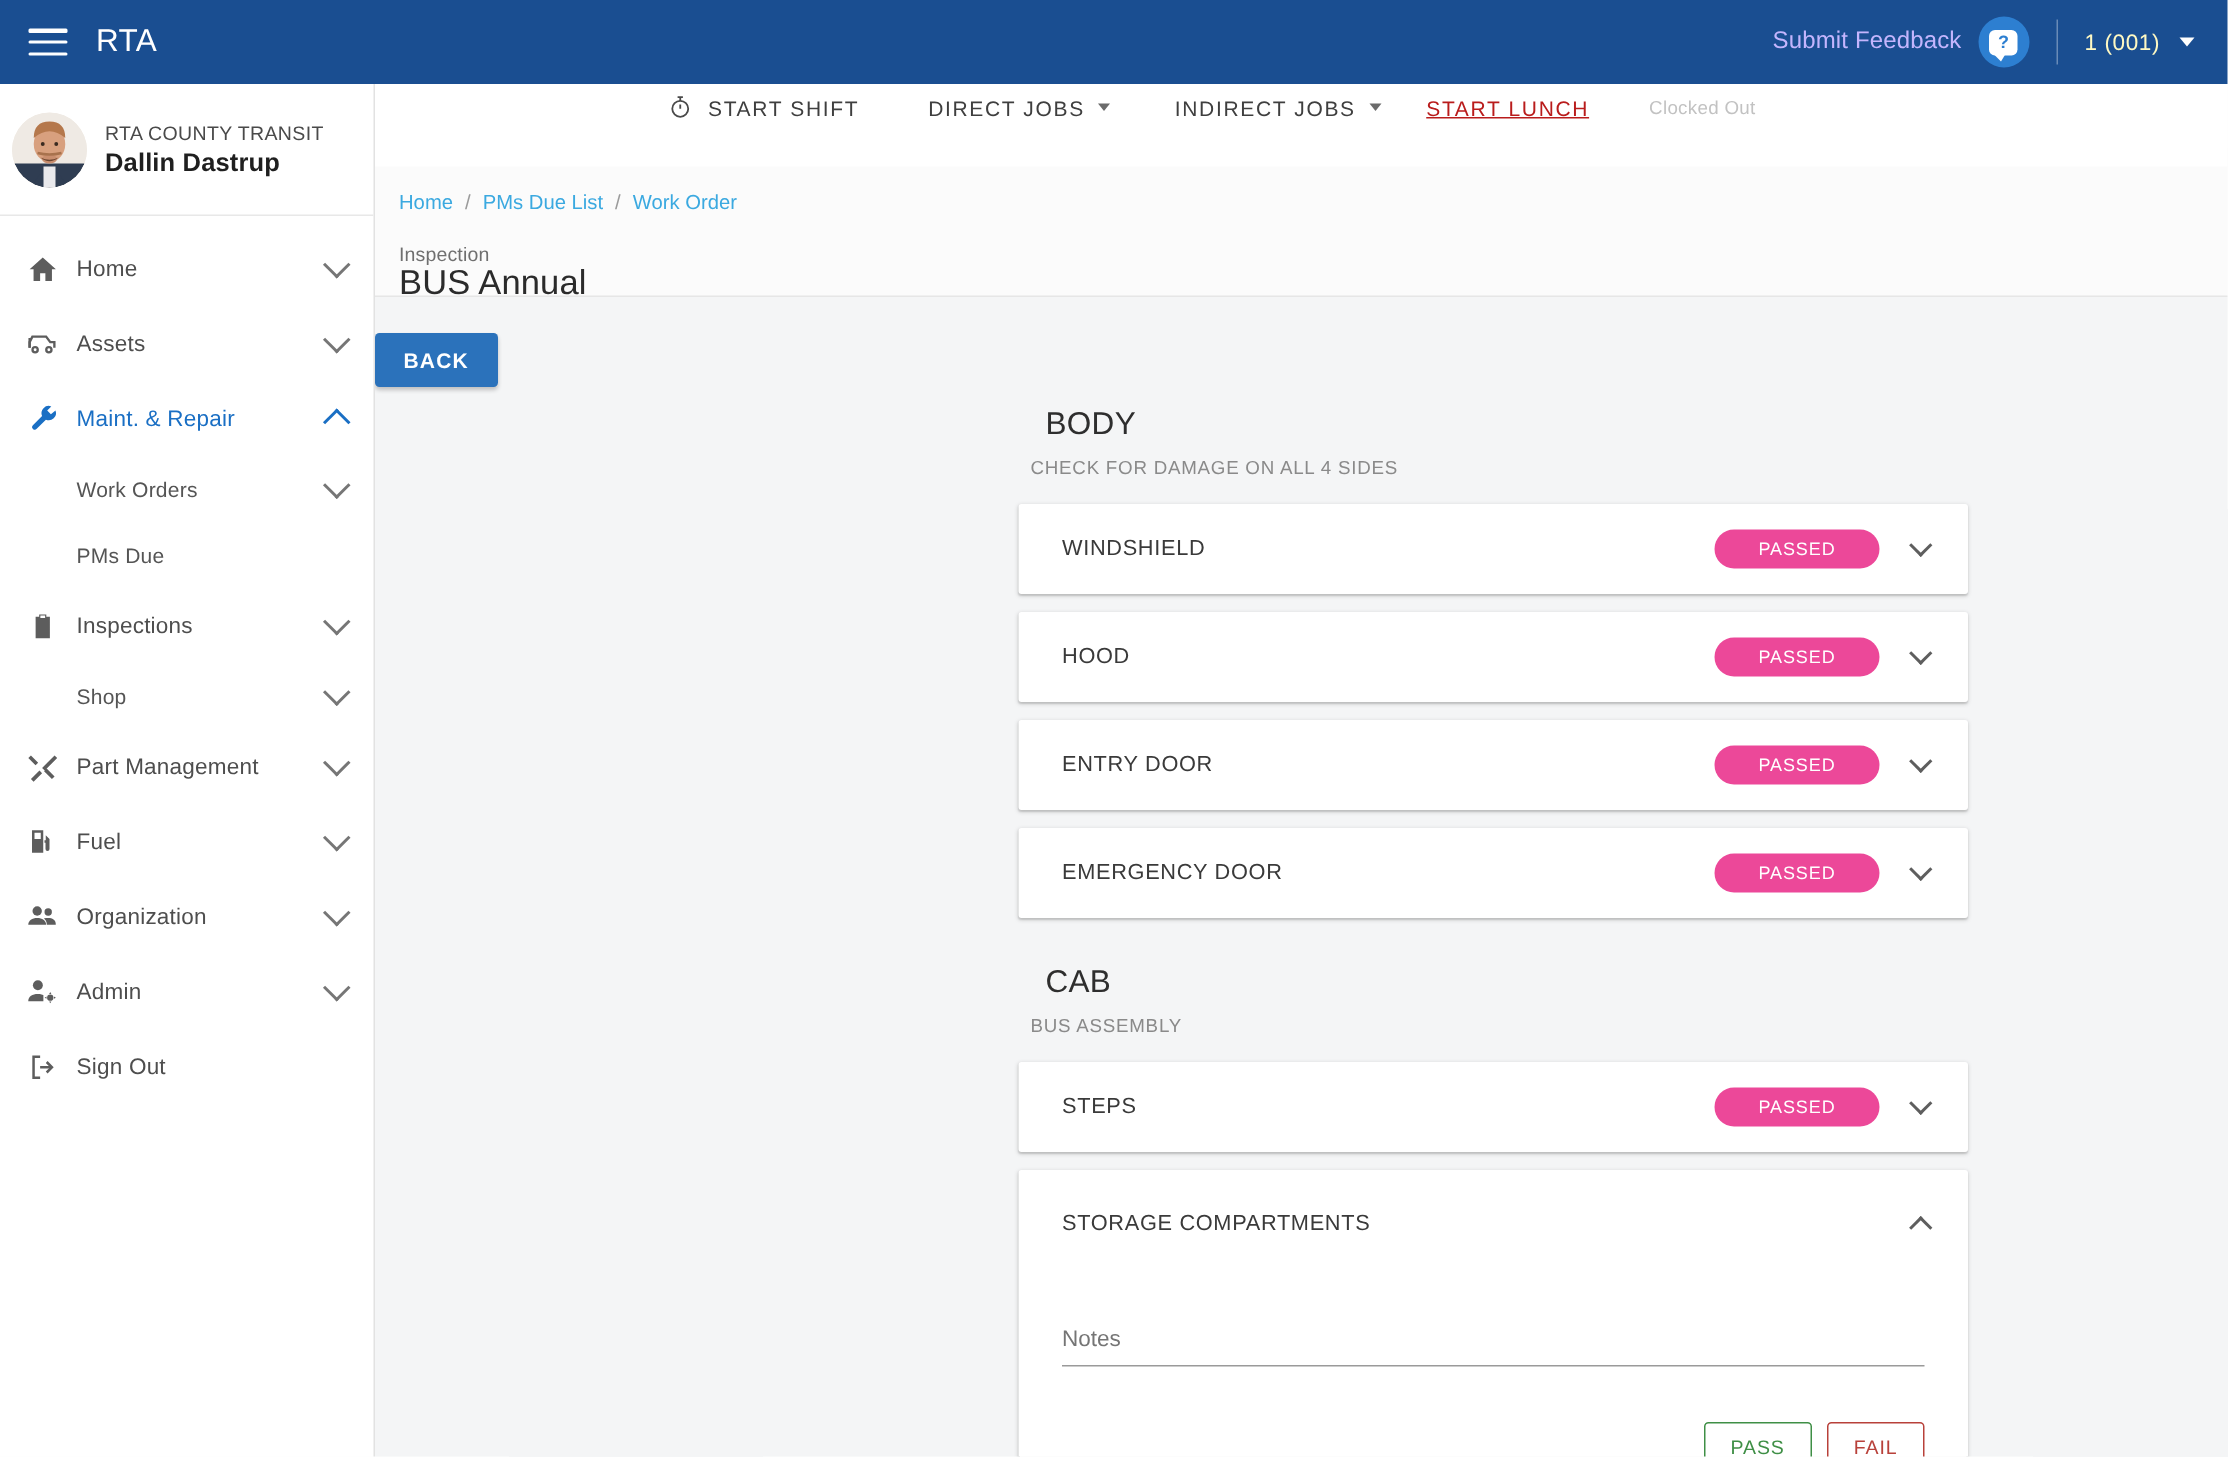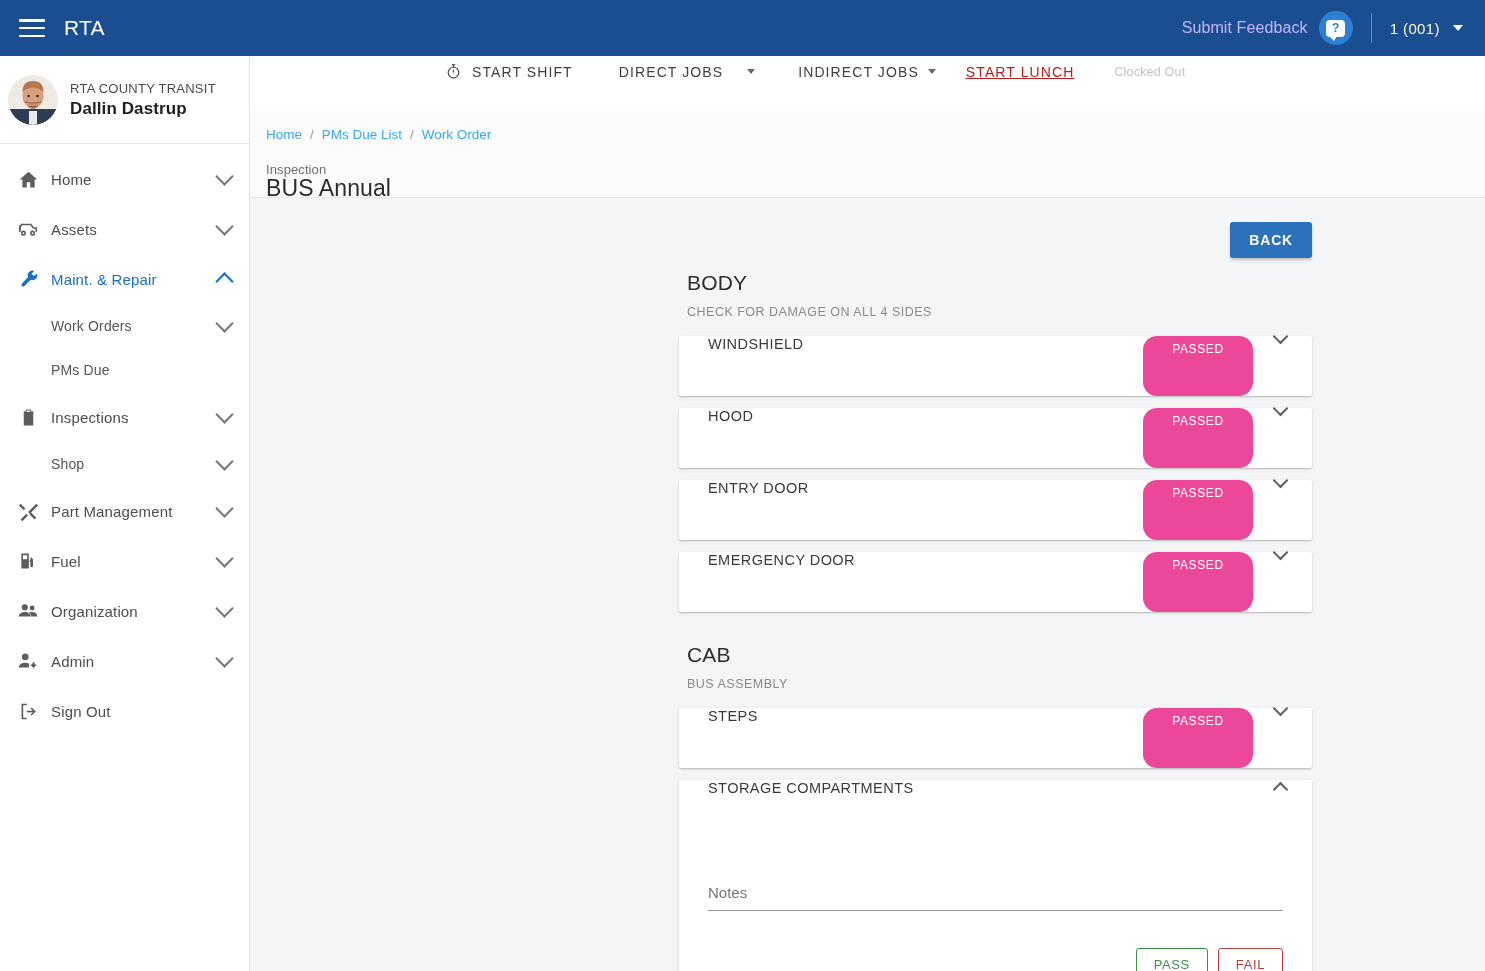--- a/index.html
+++ b/index.html
@@ -145,45 +145,45 @@
   .bigtitle { position: absolute; top: 64px; left: 16px; font-size: 23px; color: #2b2b2b; letter-spacing: .1px; }
 
   
   .main {
     position: absolute; top: 198px; left: 250px;
     width: 1235px; height: 773px;
     background: #f4f5f6;
     overflow: hidden;
   }
   .main-inner { position: relative; padding: 0; }
-  .backwrap { display: flex; justify-content: flex-end; padding: 24px 173px 0 0; }
+  .backwrap { display: flex; justify-content: flex-start; padding: 24px 173px 0 0; }
   .back-btn {
     background: #2b72bb; color: #ffffff;
     font-size: 14px; font-weight: bold; letter-spacing: .8px;
     border: none; border-radius: 3px;
     padding: 10px 19px; cursor: pointer;
     box-shadow: 0 2px 3px rgba(0,0,0,.22);
   }
   .section { margin: 0 173px 0 429px; }
   .sec-title {
     font-size: 21px; color: #2e2e2e; letter-spacing: .2px;
-    margin-top: 13px; margin-left: 8px;
+    margin-top: 13px; margin-left: 18px;
   }
   .sec-sub {
     font-size: 12.5px; color: #8a8a8a; letter-spacing: .5px;
     margin-top: 10px; margin-left: 8px; text-transform: uppercase;
   }
   .cards { margin-top: 17px; }
   .card {
     background: #ffffff; border-radius: 2px;
     box-shadow: 0 1px 3px rgba(0,0,0,.17), 0 1px 1px rgba(0,0,0,.10);
     margin-bottom: 12px;
   }
   .card-head {
-    height: 60px; display: flex; 
+    height: 60px; display: flex; align-items: center;
     padding: 0 18px 0 29px; cursor: pointer;
   }
   .card-title {
     font-size: 14.5px; color: #3a3a3a; letter-spacing: .45px; flex: 1;
     text-transform: uppercase;
   }
   .badge {
     min-width: 110px; text-align: center;
     background: #ec4899; color: #ffffff;
     font-size: 12px; letter-spacing: .6px; font-weight: 500;
@@ -397,21 +397,21 @@
       <svg width="17" height="17" viewBox="0 0 24 24" fill="none" stroke="#4a4a4a" stroke-width="1.7">
         <circle cx="12" cy="13.5" r="7.5"></circle>
           <path d="M12 9.5v4"></path>
           <path d="M9.5 2.5h5"></path>
           <path d="M12 2.5v3.5"></path>
       </svg>
     </span>
     <span>START SHIFT</span>
   </div>
 
-  <div class="shift-btn" style="margin-left:46px;gap:15px;">
+  <div class="shift-btn" style="margin-left:46px;">
     <span>DIRECT JOBS</span>
     <span class="sb-caret"></span>
   </div>
 
   <div class="shift-btn" style="margin-left:43px;">
     <span>INDIRECT JOBS</span>
     <span class="sb-caret"></span>
   </div>
 
   <div class="shift-btn disabled" style="margin-left:30px;">

